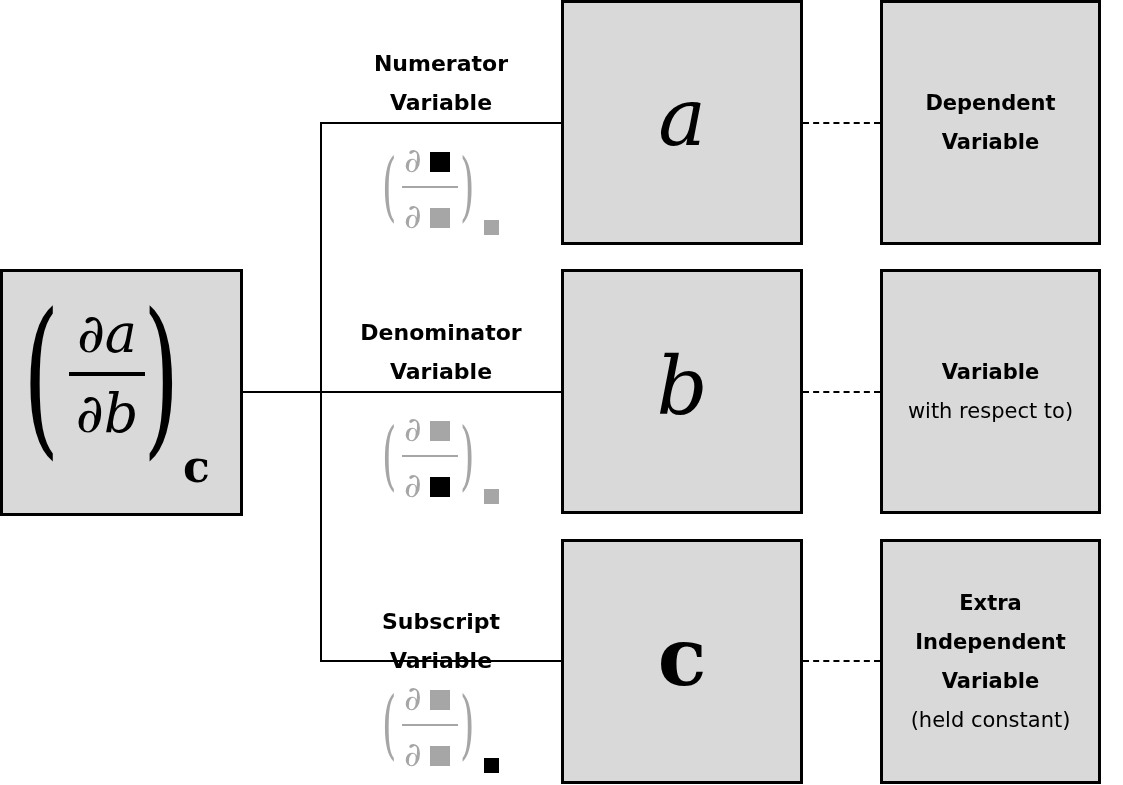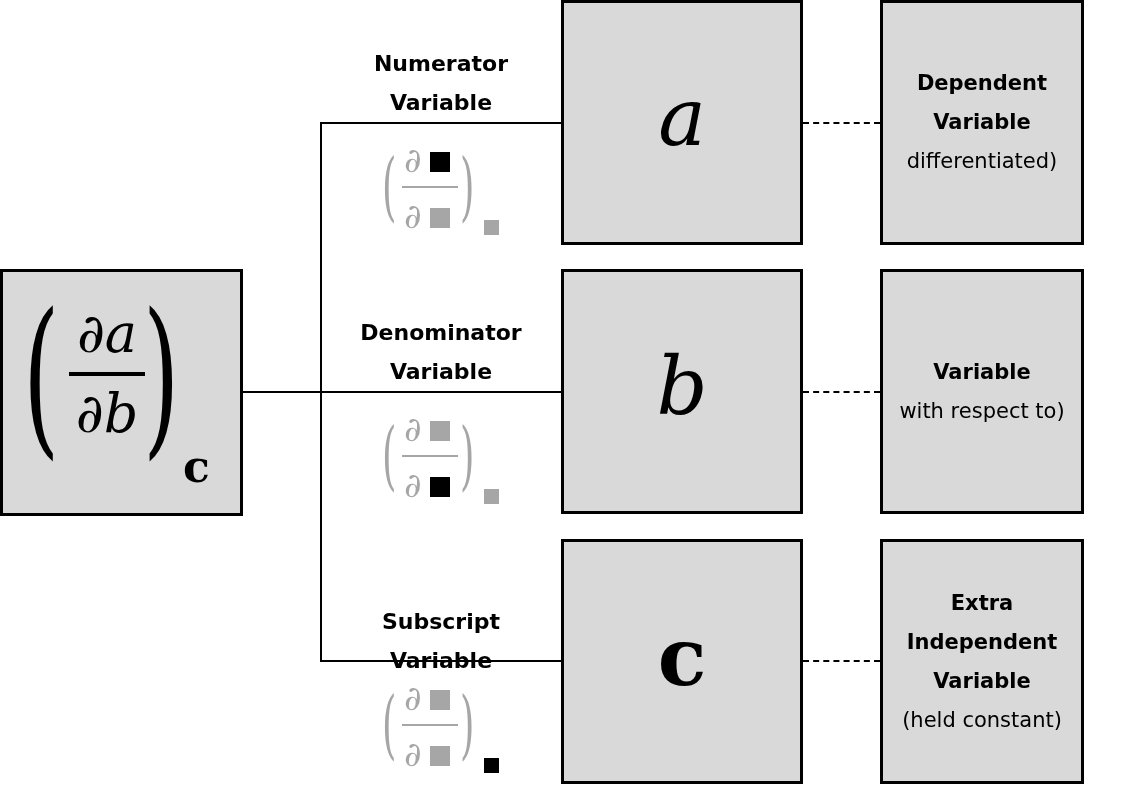--- a/index.html
+++ b/index.html
@@ -44,21 +44,21 @@
     .sq-inactive { background: #a6a6a6; }
 
     
     .var-box { left: 561px; width: 242px; height: 245px; }
     .var-glyph { position: absolute; left: 0; right: 0; text-align: center;
                  font-family: "DejaVu Serif", serif; font-size: 80px; }
     .var-italic { font-style: italic; }
     .var-bold { font-weight: bold; }
 
     
-    .desc-box { left: 880px; width: 204px; height: 245px; display: flex; align-items: center; justify-content: center; }
+    .desc-box { left: 880px; width: 221px; height: 245px; display: flex; align-items: center; justify-content: center; }
     .desc-text { text-align: center; font-family: "DejaVu Sans", sans-serif; font-size: 21px; line-height: 39px; }
     .desc-title { font-weight: bold; display: block; }
     .desc-sub { display: block; }
   </style>
 </head>
 <body>
 
 <div id="main-box" class="box">
   <span id="main-lparen" class="big-paren">(</span>
   <div class="main-frac">
@@ -145,21 +145,20 @@
 </div>
 
 <div class="dash" style="left:803px; top:122px; width:77px;"></div>
 <div class="dash" style="left:803px; top:391px; width:77px;"></div>
 <div class="dash" style="left:803px; top:660px; width:77px;"></div>
 
 <div class="box desc-box" style="top:0px;">
   <div class="desc-text">
     <span class="desc-title">Dependent</span>
     <span class="desc-title">Variable</span>
-    <span class="desc-sub">differentiated)</span>
   </div>
 </div>
 <div class="box desc-box" style="top:269px;">
   <div class="desc-text">
     <span class="desc-title">Variable</span>
     <span class="desc-sub">with respect to)</span>
   </div>
 </div>
 <div class="box desc-box" style="top:539px;">
   <div class="desc-text">

